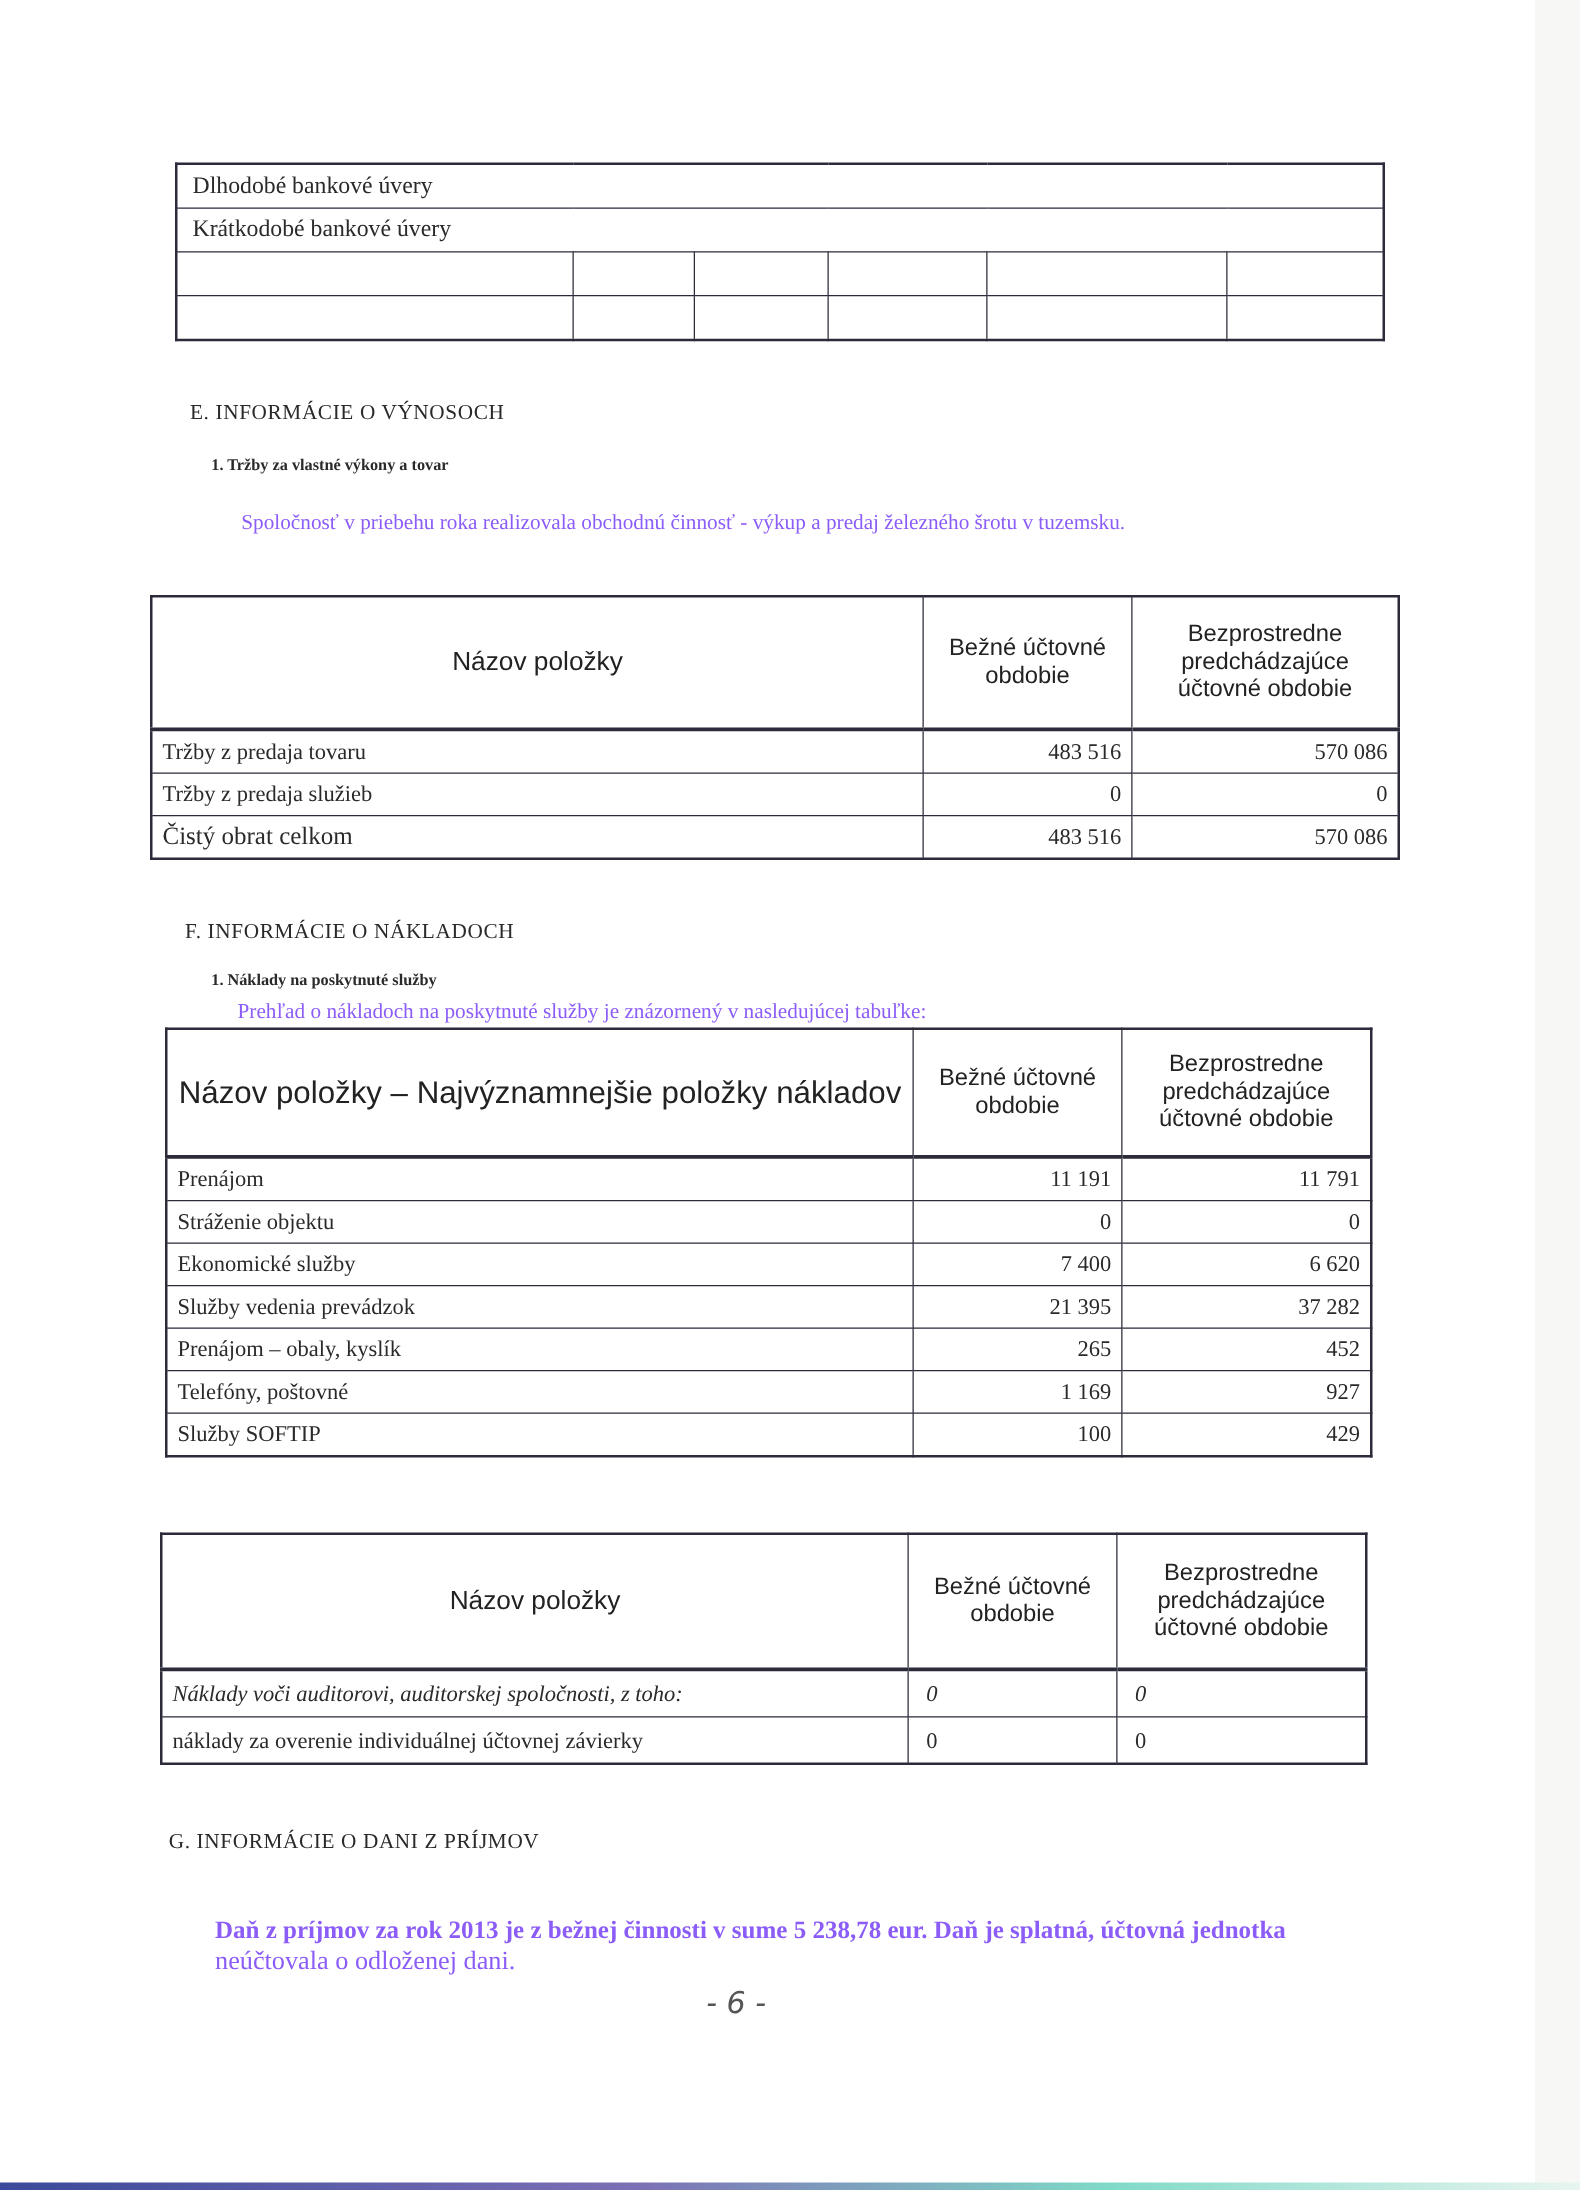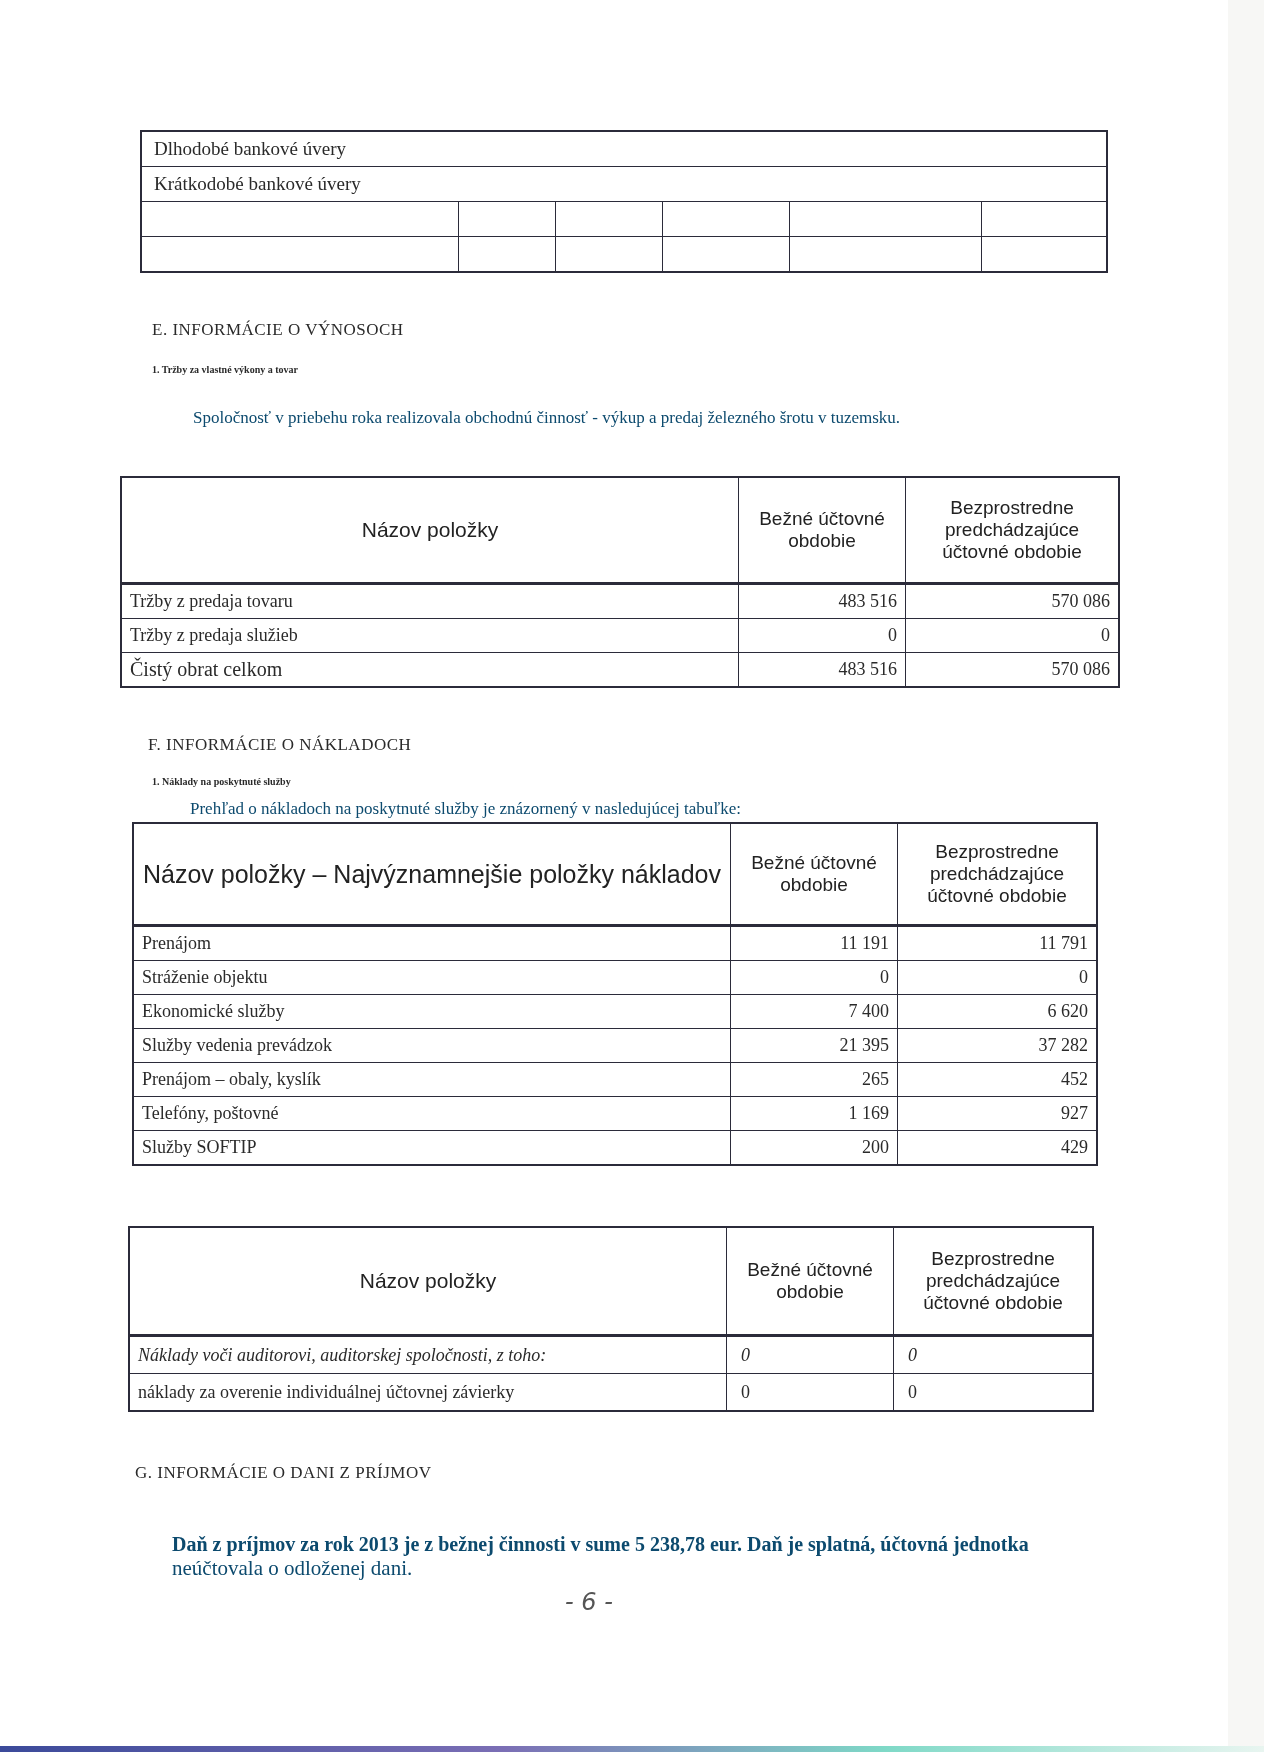--- a/index.html
+++ b/index.html
@@ -14,22 +14,22 @@
   .abs { position: absolute; }
   table { border-collapse: collapse; position: absolute; }
   td, th { border: 1.5px solid #2b2b3a; padding: 0 8px; }
 
   
   #loans { left: 140px; top: 130px; width: 968px; border: 2.5px solid #2b2b3a; }
   #loans td { height: 34px; font-size: 19px; }
   #loans .label { padding-left: 12px; margin-left: 44px; }
 
   .sec-title { font-size: 17px; letter-spacing: 0.5px; }
-  .sub-title { font-size: 10px; font-weight: bold; }
-  .body-text { font-size: 17px; color: #0c4a6e; }
+  .sub-title { font-size: 13px; font-weight: bold; margin-left: 17px; }
+  .body-text { font-size: 17px; color: #8b5cf6; }
 
   .hdr { font-family: "Liberation Sans", sans-serif; font-size: 19px; text-align: center; color: #222; }
   .num { text-align: right; font-size: 18px; }
   .row-label { font-size: 18px; }
 
   #revenue { left: 120px; top: 476px; width: 1000px; border: 2px solid #2b2b3a; }
   #revenue thead td { height: 104px; border-bottom: 3px solid #2b2b3a; }
   #revenue tbody td { height: 33px; }
 
   #costs { left: 132px; top: 822px; width: 966px; border: 2px solid #2b2b3a; }
@@ -146,21 +146,21 @@
       <td class="num">265</td>
       <td class="num">452</td>
     </tr>
     <tr>
       <td class="row-label">Telefóny, poštovné</td>
       <td class="num">1 169</td>
       <td class="num">927</td>
     </tr>
     <tr>
       <td class="row-label">Služby SOFTIP</td>
-      <td class="num">200</td>
+      <td class="num">100</td>
       <td class="num">429</td>
     </tr>
   </tbody>
 </table>
 
 <table id="audit">
   <thead>
     <tr>
       <td class="hdr" style="width:580px; font-size:21px;">Názov položky</td>
       <td class="hdr" style="width:150px;">Bežné účtovné obdobie</td>

